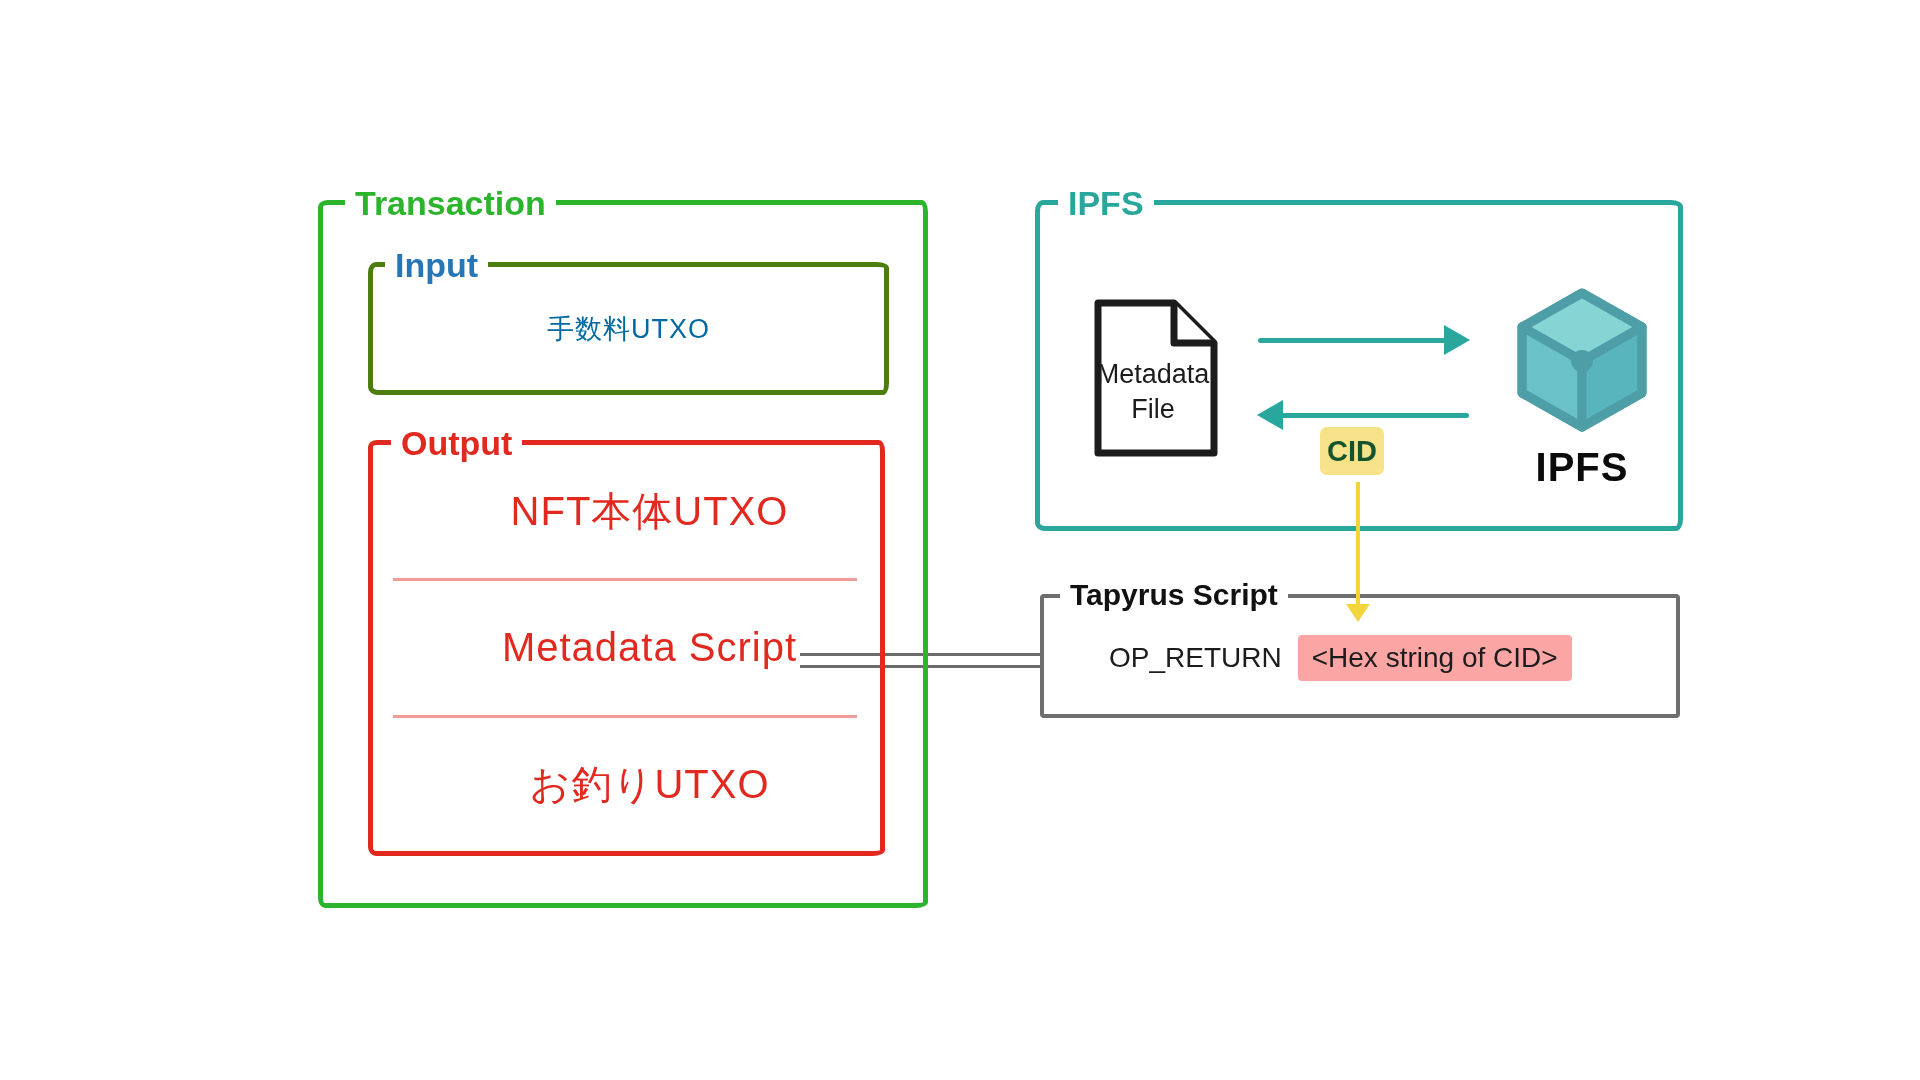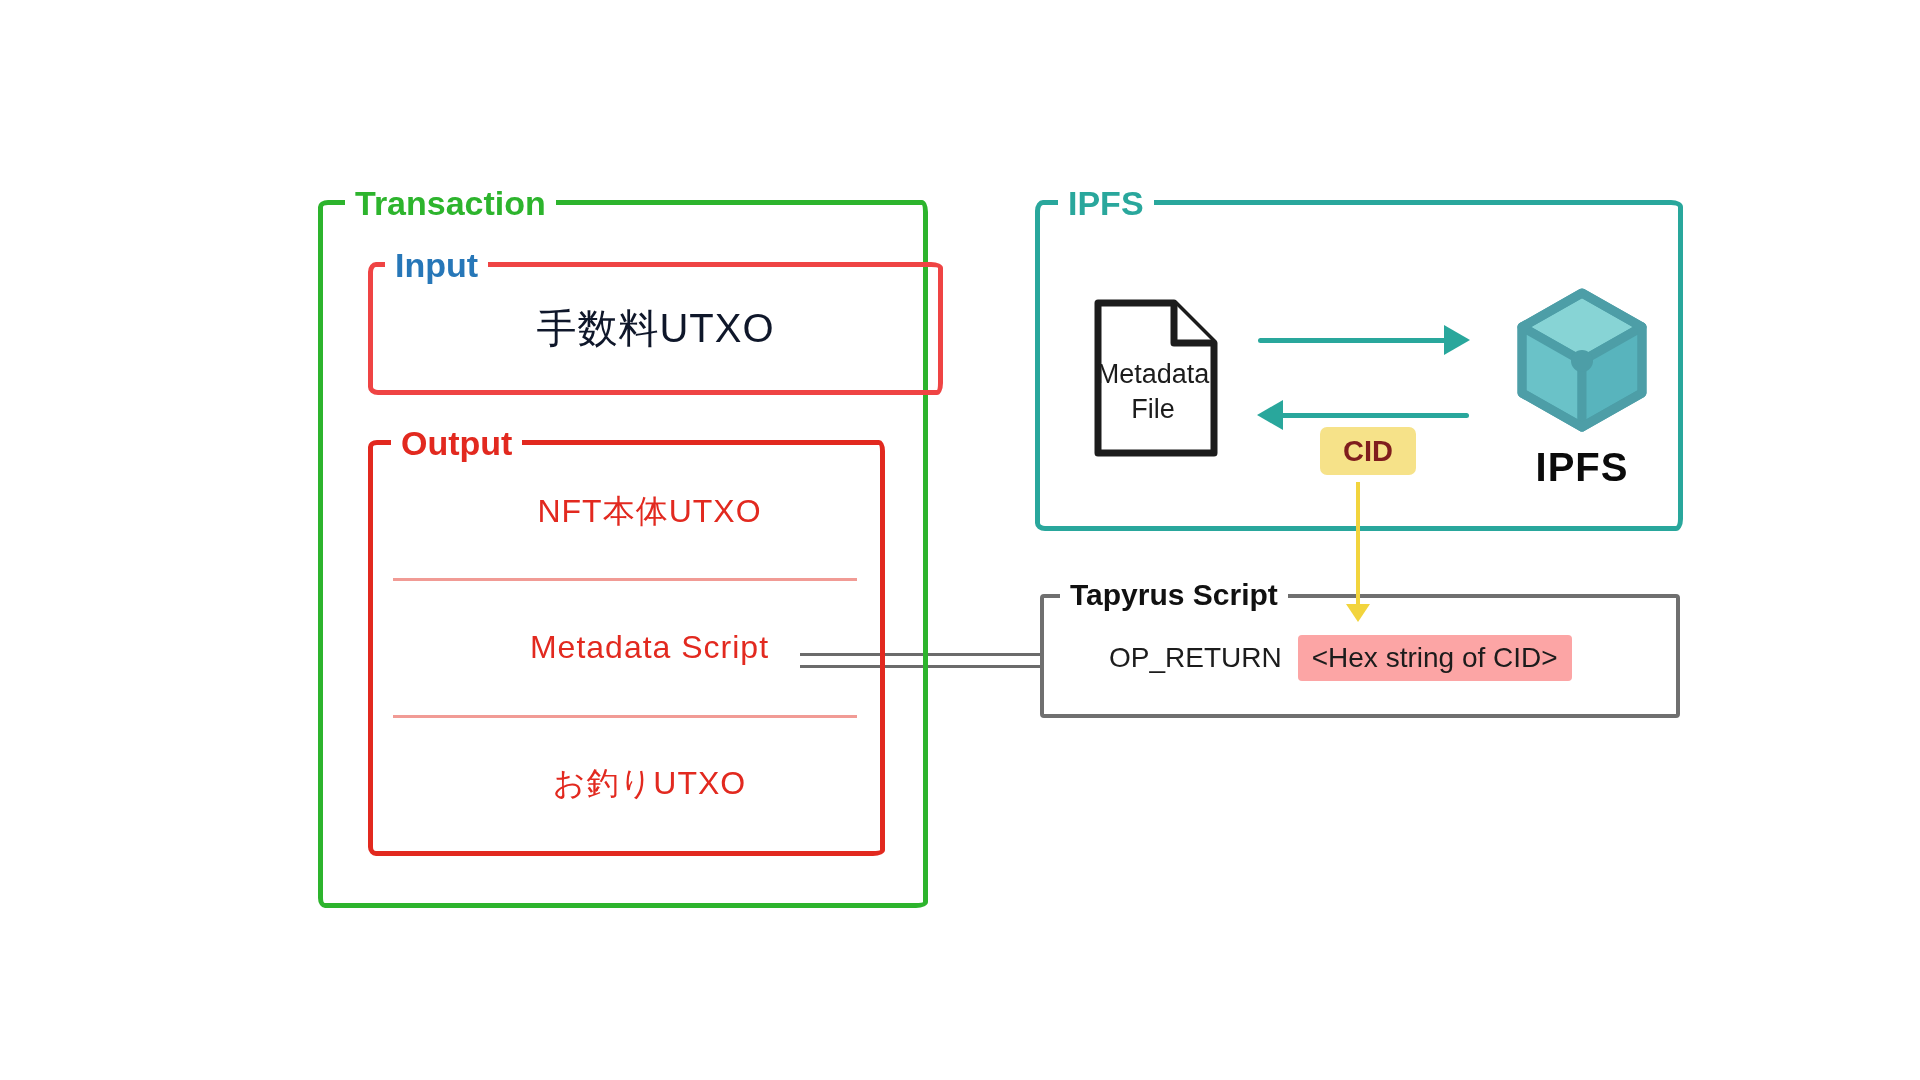--- a/index.html
+++ b/index.html
@@ -7,33 +7,33 @@
          font-family:"Liberation Sans","DejaVu Sans",sans-serif;}
   .box{position:absolute;background:transparent;box-sizing:border-box;}
   .box-label{position:absolute;background:#ffffff;padding:0 10px;font-weight:bold;white-space:nowrap;}
 
   
   .tx{left:318px;top:200px;width:610px;height:708px;border:5px solid #2db42d;
       border-radius:10px 6px 12px 7px / 7px 12px 6px 10px;z-index:2;}
   .tx-label{left:22px;top:-22px;font-size:34px;line-height:40px;color:#2db42d;}
 
   
-  .input{left:45px;top:57px;width:575px;height:133px;border:5px solid #ef4444;
+  .input{left:45px;top:57px;width:521px;height:133px;border:5px solid #4d7c0f;
          border-radius:8px 12px 6px 10px / 10px 6px 12px 8px;
          display:flex;align-items:center;justify-content:center;}
   .input-label{left:12px;top:-22px;font-size:34px;line-height:40px;color:#2777b8;}
-  .utxo-blue{color:#0f172a;font-size:40px;letter-spacing:1px;}
+  .utxo-blue{color:#0369a1;font-size:27px;letter-spacing:1px;}
 
   
   .output{left:45px;top:235px;width:517px;height:416px;border:5px solid #e2291f;
           border-radius:9px 6px 12px 8px / 7px 11px 6px 9px;
           display:flex;flex-direction:column;justify-content:center;}
   .output-label{left:18px;top:-22px;font-size:34px;line-height:40px;color:#e2291f;}
   .out-row{flex:1;display:flex;align-items:center;justify-content:center;
-           color:#e2291f;font-size:32px;letter-spacing:1px;padding-left:46px;}
+           color:#e2291f;font-size:40px;letter-spacing:1px;padding-left:46px;}
   .divider{height:0;border-top:3px solid rgba(230,73,62,.55);margin:0 23px 0 20px;}
 
   
   .ipfs{left:1035px;top:200px;width:648px;height:331px;border:5px solid #29a79c;
         border-radius:8px 12px 7px 10px / 11px 7px 12px 8px;z-index:2;}
   .ipfs-label{left:18px;top:-22px;font-size:34px;line-height:40px;color:#29a79c;}
 
   .doc-icon{position:absolute;left:50px;top:90px;width:132px;height:166px;}
   .doc-text{position:absolute;left:0;right:6px;top:62px;text-align:center;
             color:#1c1c1c;font-size:27px;line-height:35px;font-weight:400;}
@@ -44,23 +44,23 @@
                  border-left:26px solid #29a79c;border-top:15px solid transparent;border-bottom:15px solid transparent;}
   .arrow .head-l{position:absolute;left:0;top:0;width:0;height:0;
                  border-right:26px solid #29a79c;border-top:15px solid transparent;border-bottom:15px solid transparent;}
   .arrow-right{left:218px;top:120px;width:212px;}
   .arrow-right .shaft{left:0;right:24px;}
   .arrow-left{left:217px;top:195px;width:212px;}
   .arrow-left .shaft{left:24px;right:0;}
 
   .upload-label{position:absolute;left:200px;top:148px;width:248px;text-align:center;
                 color:#111;font-size:27px;font-weight:600;letter-spacing:5px;}
-  .cid-badge{position:absolute;left:280px;top:222px;width:96px;height:48px;background:#f6e289;
+  .cid-badge{position:absolute;left:280px;top:222px;width:64px;height:48px;background:#f6e289;
              border-radius:7px;display:flex;align-items:center;justify-content:center;
-             color:#7f1d1d;font-size:29px;font-weight:600;}
+             color:#14532d;font-size:29px;font-weight:600;}
   .cube-icon{position:absolute;left:472px;top:80px;width:140px;height:152px;}
   .cube-label{position:absolute;left:462px;top:240px;width:160px;text-align:center;
               color:#0b0b0b;font-size:40px;font-weight:bold;letter-spacing:1px;}
 
   
   .yellow-arrow{position:absolute;left:1346px;top:482px;width:24px;height:140px;z-index:3;}
   .yellow-arrow .line{position:absolute;left:10px;top:0;bottom:16px;width:4px;background:#f2d43d;}
   .yellow-arrow .head{position:absolute;left:0;bottom:0;width:0;height:0;
                       border-top:18px solid #f2d43d;border-left:12px solid transparent;border-right:12px solid transparent;}
 

